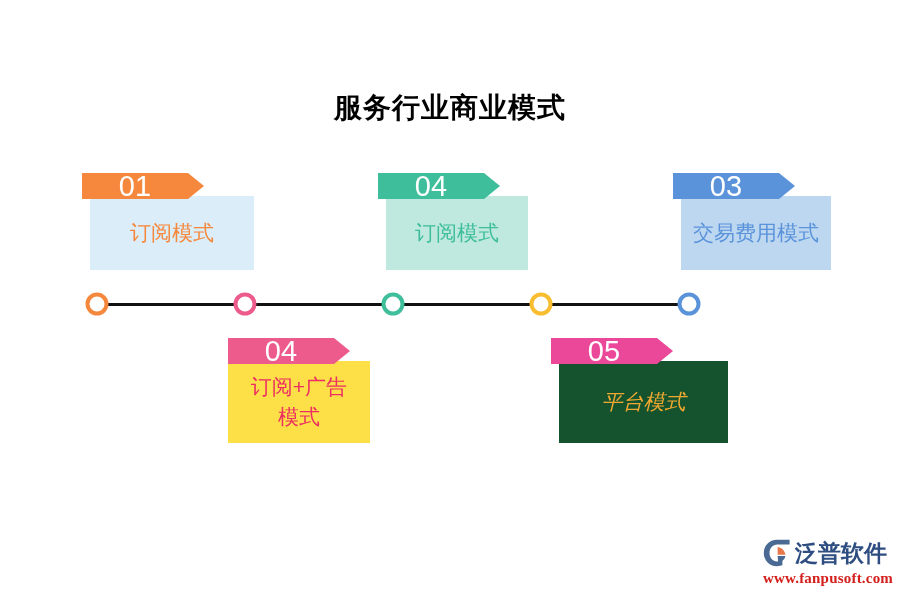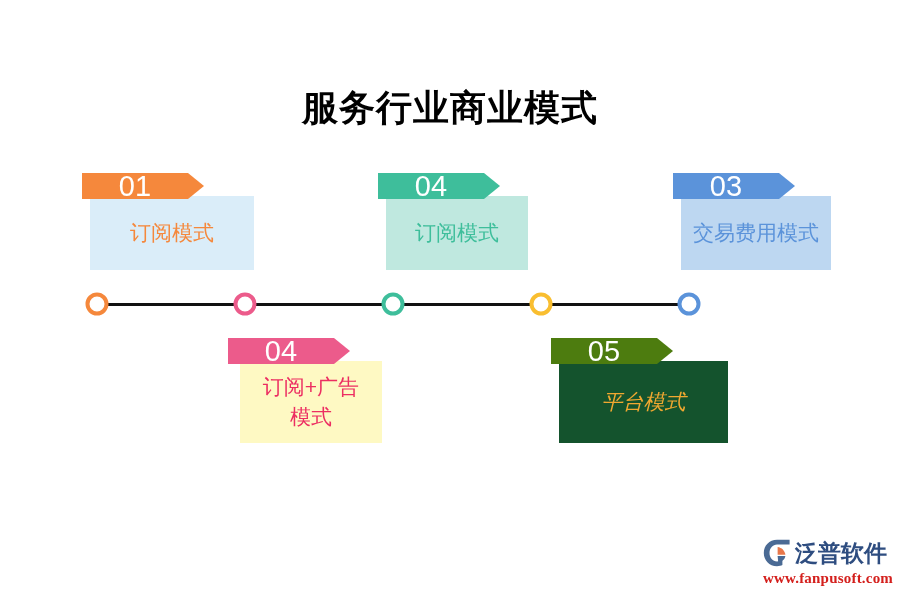--- a/index.html
+++ b/index.html
@@ -20,21 +20,21 @@
     height: 600px;
   }
 
   
   #page-title {
     position: absolute;
     left: 0;
     top: 88px;
     width: 900px;
     text-align: center;
-    font-size: 36px;
+    font-size: 28px;
     font-weight: bold;
     color: #000000;
     letter-spacing: 1px;
     line-height: 40px;
   }
 
   
   #timeline-line {
     position: absolute;
     left: 97px;
@@ -168,33 +168,33 @@
       </div>
       <div class="card" style="left: 673px; top: 173px; width: 158px; height: 97px;">
         <div class="card-body" style="left: 8px; top: 23px; width: 150px; height: 74px; background: rgb(189, 215, 241); text-align: right;">
           <div class="card-body-label" style="color: rgb(91, 147, 218);">交易费用模式</div>
         </div>
         <div class="card-banner" style="width: 122px; background: rgb(91, 147, 218); clip-path: polygon(0px 0px, calc(100% - 16px) 0px, 100% 50%, calc(100% - 16px) 100%, 0px 100%);">
           <span>03</span>
         </div>
       </div>
       <div class="card" style="left: 228px; top: 338px; width: 150px; height: 105px;">
-        <div class="card-body" style="left: 12px; top: 23px; width: 142px; height: 82px; background: #fef9c3;">
+        <div class="card-body" style="left: 0; top: 23px; width: 142px; height: 82px; background: #fde047;">
           <div class="card-body-label" style="color: rgb(236, 46, 98);">订阅+广告
 模式</div>
         </div>
         <div class="card-banner" style="width: 122px; background: rgb(236, 91, 139); clip-path: polygon(0px 0px, calc(100% - 16px) 0px, 100% 50%, calc(100% - 16px) 100%, 0px 100%);">
           <span>04</span>
         </div>
       </div>
       <div class="card" style="left: 551px; top: 338px; width: 150px; height: 105px;">
         <div class="card-body" style="left: 8px; top: 23px; width: 169px; height: 82px; background: #14532d; font-style: italic;">
           <div class="card-body-label" style="color: rgb(240, 168, 48);">平台模式</div>
         </div>
-        <div class="card-banner" style="width: 122px; background: #4d7c0f; clip-path: polygon(0px 0px, calc(100% - 16px) 0px, 100% 50%, calc(100% - 16px) 100%, 0px 100%);">
+        <div class="card-banner" style="width: 122px; background: #ec4899; clip-path: polygon(0px 0px, calc(100% - 16px) 0px, 100% 50%, calc(100% - 16px) 100%, 0px 100%);">
           <span>05</span>
         </div>
       </div>
     </div>
 
   <div id="logo">
     <div id="logo-row">
       <svg id="logo-mark" viewBox="0 0 100 100">
         <path d="M50 6 C24 6 6 26 6 50 C6 74 24 94 50 94 C58 94 64 92 68 90 L68 70 C63 75 57 78 50 78 C36 78 25 66 25 50 C25 34 36 22 50 22 L92 22 L92 6 Z" fill="#4a6a94"></path>
         <path d="M52 30 C66 32 76 42 78 56 L52 56 Z" fill="#E8774A"></path>

